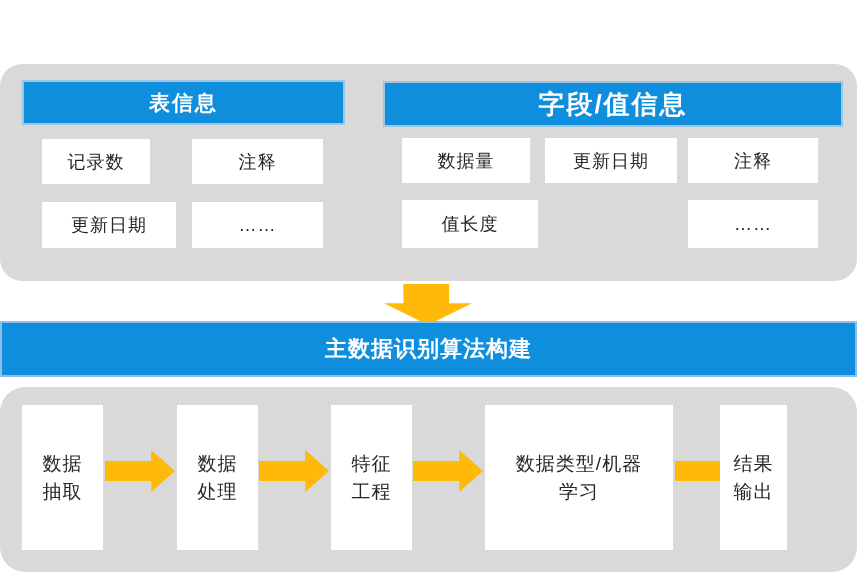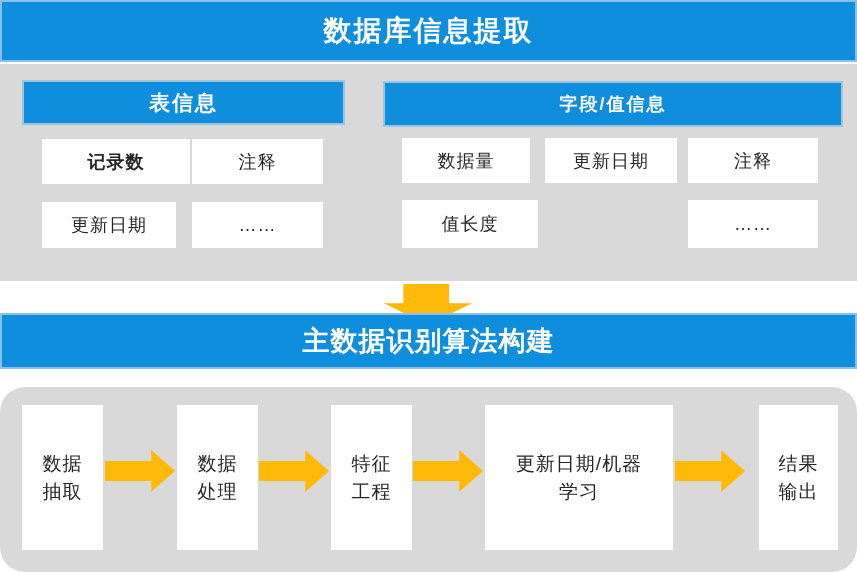--- a/index.html
+++ b/index.html
@@ -4,37 +4,37 @@
 <style>
   html,body{margin:0;padding:0;background:#ffffff;}
   body{font-family:"Liberation Sans","DejaVu Sans",sans-serif;}
   .canvas{position:relative;width:857px;height:572px;background:#ffffff;overflow:hidden;}
 
   
   .banner{position:absolute;left:0;width:853px;display:flex;align-items:center;justify-content:center;
           background:#0e8edd;border:2px solid #8cc0e8;color:#ffffff;font-weight:bold;box-sizing:content-box;}
   .banner{left:0;width:853px;}
   .top-banner{top:0;height:58px;font-size:28px;letter-spacing:2px;}
-  .bottom-banner{top:313px;height:52px;font-size:27px;letter-spacing:1px;justify-content:center;}
+  .bottom-banner{top:321px;height:52px;font-size:22px;letter-spacing:1px;justify-content:center;}
 
   
   .panel{position:absolute;left:0;width:857px;background:#d9d9d9;}
-  .top-panel{top:64px;height:217px;}
+  .top-panel{top:64px;height:217px;border-radius:22px;}
   .bottom-panel{top:387px;height:185px;border-radius:25px;}
 
   
   .sub-header{position:absolute;display:flex;align-items:center;justify-content:center;
               background:#0e8edd;border:2px solid #9ec4de;color:#ffffff;font-weight:bold;box-sizing:border-box;}
   .tbl-header{left:22px;top:16px;width:323px;height:45px;font-size:21px;letter-spacing:2px;}
-  .fld-header{left:383px;top:17px;width:460px;height:46px;font-size:18px;letter-spacing:2px;}
+  .fld-header{left:383px;top:17px;width:460px;height:46px;font-size:26px;letter-spacing:2px;}
 
   
   .cell{position:absolute;display:flex;align-items:center;justify-content:center;
         background:#ffffff;color:#262626;font-size:18px;letter-spacing:1px;box-sizing:border-box;}
-  .c-l1a{left:42px;top:75px;width:148px;height:45px;font-weight:bold;}
+  .c-l1a{left:42px;top:75px;width:108px;height:45px;}
   .c-l1b{left:192px;top:75px;width:131px;height:45px;}
   .c-l2a{left:42px;top:138px;width:134px;height:46px;}
   .c-l2b{left:192px;top:138px;width:131px;height:46px;}
   .c-r1a{left:402px;top:74px;width:128px;height:45px;}
   .c-r1b{left:545px;top:74px;width:132px;height:45px;}
   .c-r1c{left:688px;top:74px;width:130px;height:45px;}
   .c-r2a{left:402px;top:136px;width:136px;height:48px;}
   .c-r2b{left:545px;top:136px;width:132px;height:48px;}
   .c-r2c{left:688px;top:136px;width:130px;height:48px;}
 
@@ -43,38 +43,35 @@
               clip-path:polygon(22% 0,74% 0,74% 47%,100% 47%,50% 100%,0 47%,22% 47%);}
 
   
   .step{position:absolute;top:18px;height:145px;display:flex;align-items:center;justify-content:center;
         background:#ffffff;color:#262626;font-size:19px;letter-spacing:1px;line-height:1.45;
         text-align:center;white-space:pre-line;box-sizing:border-box;}
   .s1{left:22px;width:81px;}
   .s2{left:177px;width:81px;}
   .s3{left:331px;width:81px;}
   .s4{left:485px;width:188px;}
-  .s5{left:759px;width:79px;}
+  .s5{left:720px;width:67px;}
 
   
   .flow-arrow{position:absolute;top:63px;width:70px;height:42px;background:#ffb909;
               clip-path:polygon(0 26%,66% 26%,66% 0,100% 50%,66% 100%,66% 74%,0 74%);}
   .a1{left:105px;}
   .a2{left:259px;}
   .a3{left:413px;}
   .a4{left:675px;}
 </style>
 </head>
 <body>
 
 <div class="canvas">
 
-  <div class="banner top-banner">
-    <span>数据库信息提取</span>
-  </div>
 
   <div class="panel top-panel">
     <div class="sub-header tbl-header">表信息</div>
     <div class="sub-header fld-header">字段/值信息</div>
 
     <div class="cell c-l1a">记录数</div>
     <div class="cell c-l1b">注释</div>
     <div class="cell c-l2a">更新日期</div>
     <div class="cell c-l2b">……</div>
 
@@ -94,20 +91,20 @@
   <div class="panel bottom-panel">
     <div class="step s1">数据
 抽取</div>
     <div class="flow-arrow a1"></div>
     <div class="step s2">数据
 处理</div>
     <div class="flow-arrow a2"></div>
     <div class="step s3">特征
 工程</div>
     <div class="flow-arrow a3"></div>
-    <div class="step s4">更新日期/机器
+    <div class="step s4">数据类型/机器
 学习</div>
     <div class="flow-arrow a4"></div>
     <div class="step s5">结果
 输出</div>
   </div>
 
 </div>
 
 </body></html>

